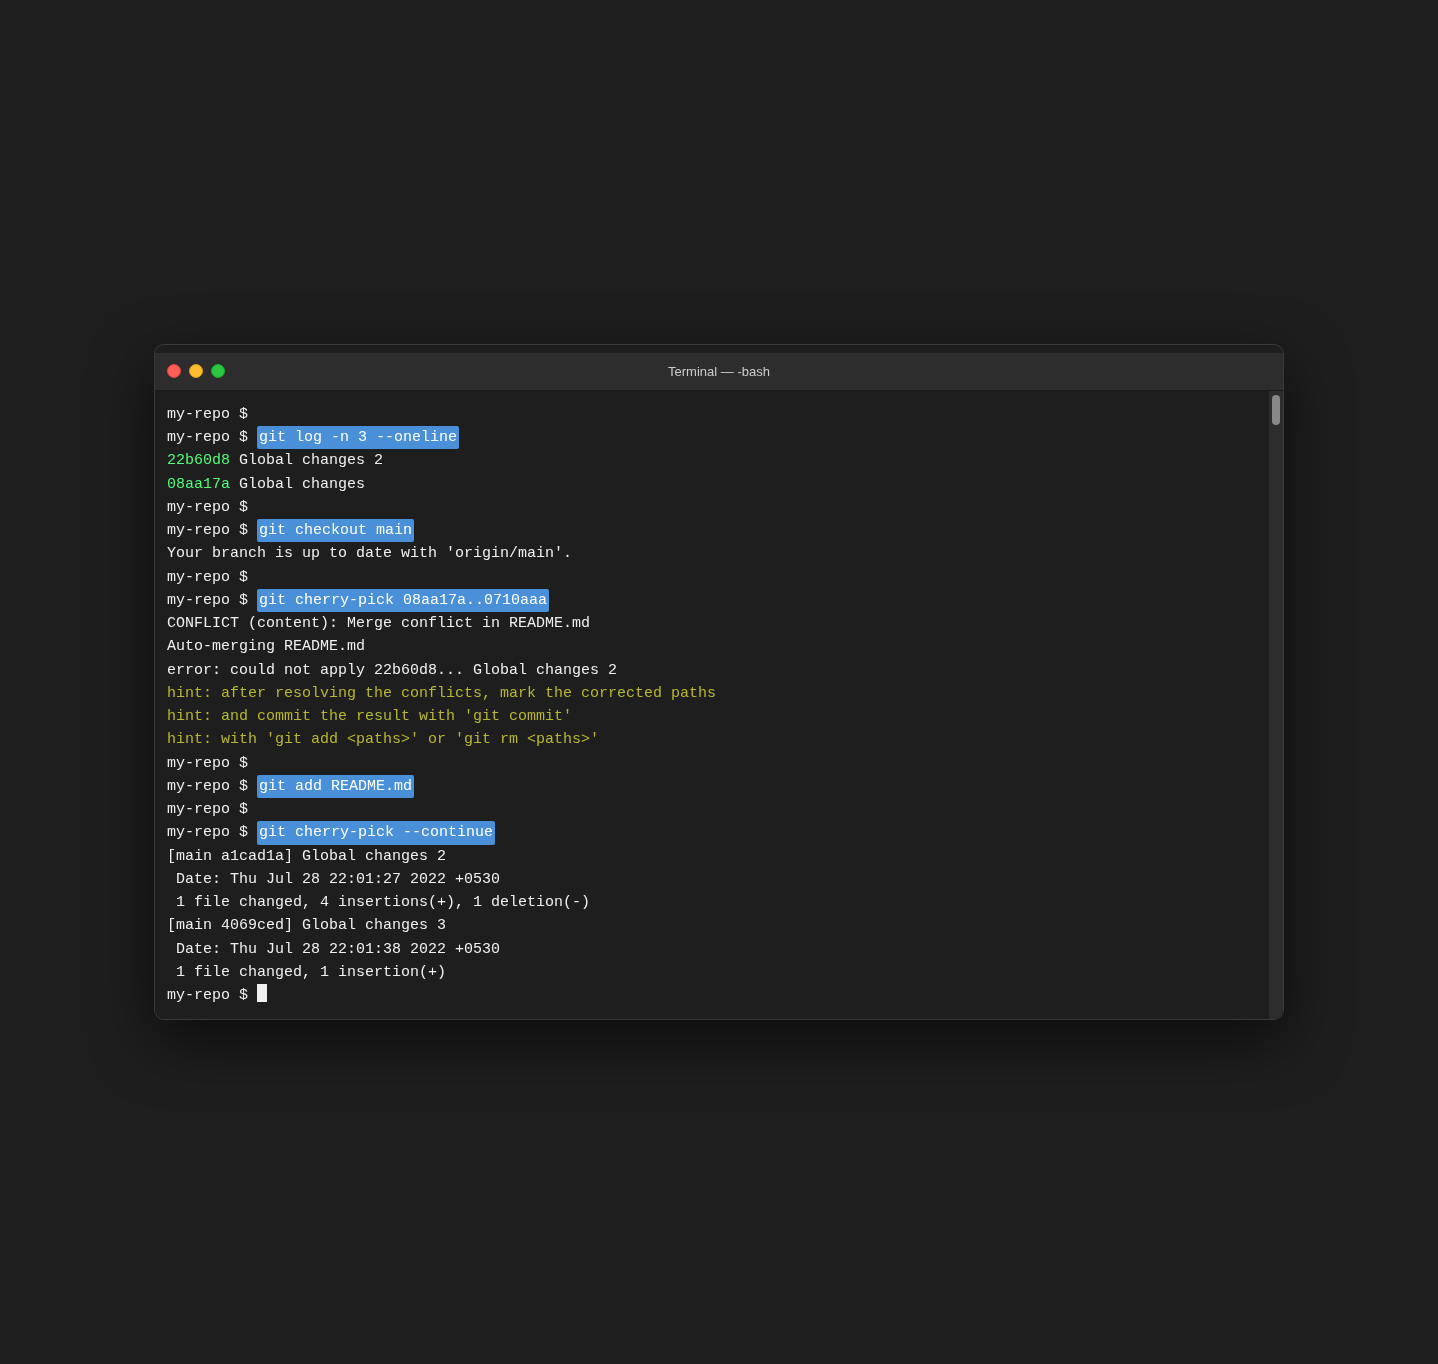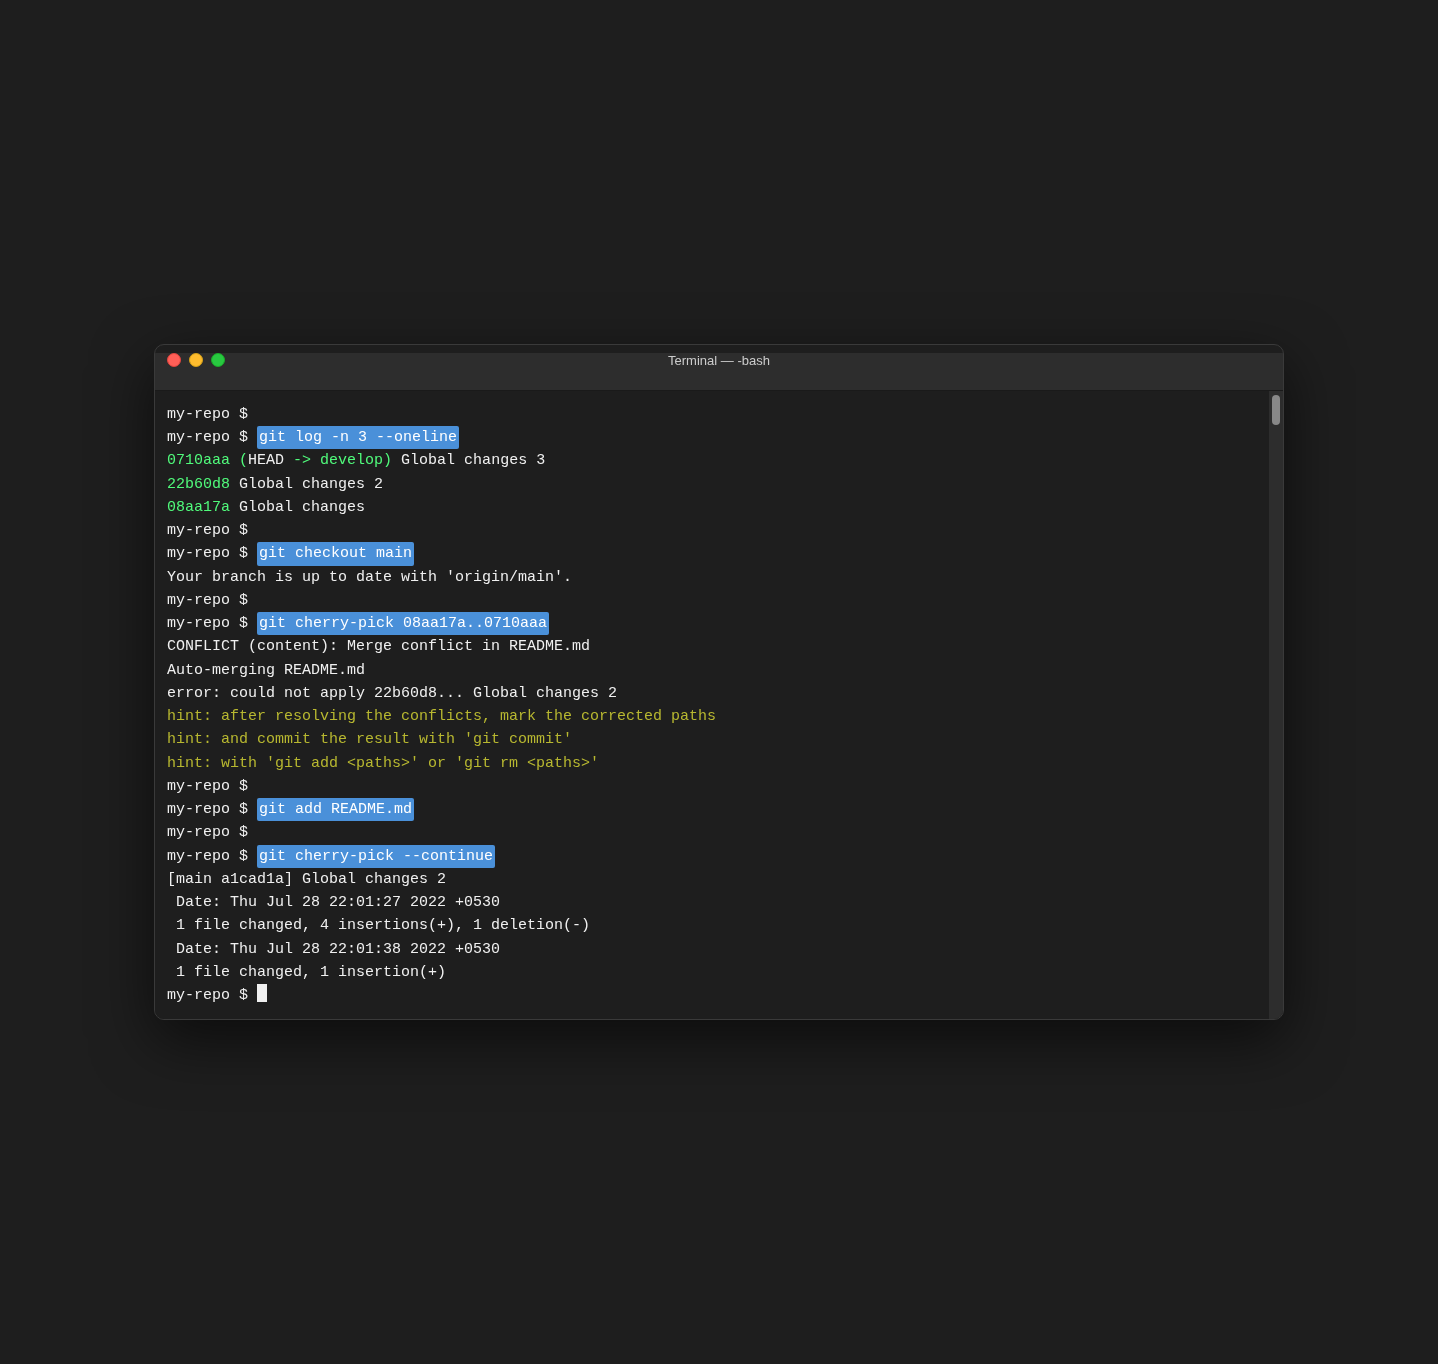--- a/index.html
+++ b/index.html
@@ -23,21 +23,21 @@
       border-radius: 10px;
       overflow: hidden;
       box-shadow: 0 20px 60px rgba(0,0,0,0.6);
       border: 1px solid #3a3a3a;
     }
 
     .titlebar {
       background: #2d2d2d;
       height: 38px;
       display: flex;
-      align-items: flex-start;
+      align-items: center;
       justify-content: center;
       position: relative;
       border-bottom: 1px solid #1a1a1a;
       margin-top: 8px;
     }
 
     .traffic-lights {
       position: absolute;
       left: 12px;
       display: flex;
@@ -124,26 +124,20 @@
     <div class="terminal-body" style="flex:1;">
 
       <div class="line">
         <span class="prompt">my-repo $</span>
       </div>
 
       <div class="line">
         <span class="prompt">my-repo $ </span><span class="cmd-highlight">git log -n 3 --oneline</span>
       </div>
 
-      <div class="line">
-        <span class="color-green">0710aaa</span>
-        <span class="color-white"> </span>
-        <span class="color-green">(</span><span class="color-white">HEAD</span><span class="color-green"> -&gt; </span><span class="color-green">develop</span><span class="color-green">)</span>
-        <span class="color-white"> Global changes 3</span>
-      </div>
 
       <div class="line">
         <span class="color-green">22b60d8</span>
         <span class="color-white"> Global changes 2</span>
       </div>
 
       <div class="line">
         <span class="color-green">08aa17a</span>
         <span class="color-white"> Global changes</span>
       </div>
@@ -214,20 +208,23 @@
       </div>
 
       <div class="line">
         <span class="color-white"> Date: Thu Jul 28 22:01:27 2022 +0530</span>
       </div>
 
       <div class="line">
         <span class="color-white"> 1 file changed, 4 insertions(+), 1 deletion(-)</span>
       </div>
 
+      <div class="line">
+        <span class="color-white">[main 4069ced] Global changes 3</span>
+      </div>
 
       <div class="line">
         <span class="color-white"> Date: Thu Jul 28 22:01:38 2022 +0530</span>
       </div>
 
       <div class="line">
         <span class="color-white"> 1 file changed, 1 insertion(+)</span>
       </div>
 
       <div class="line">

